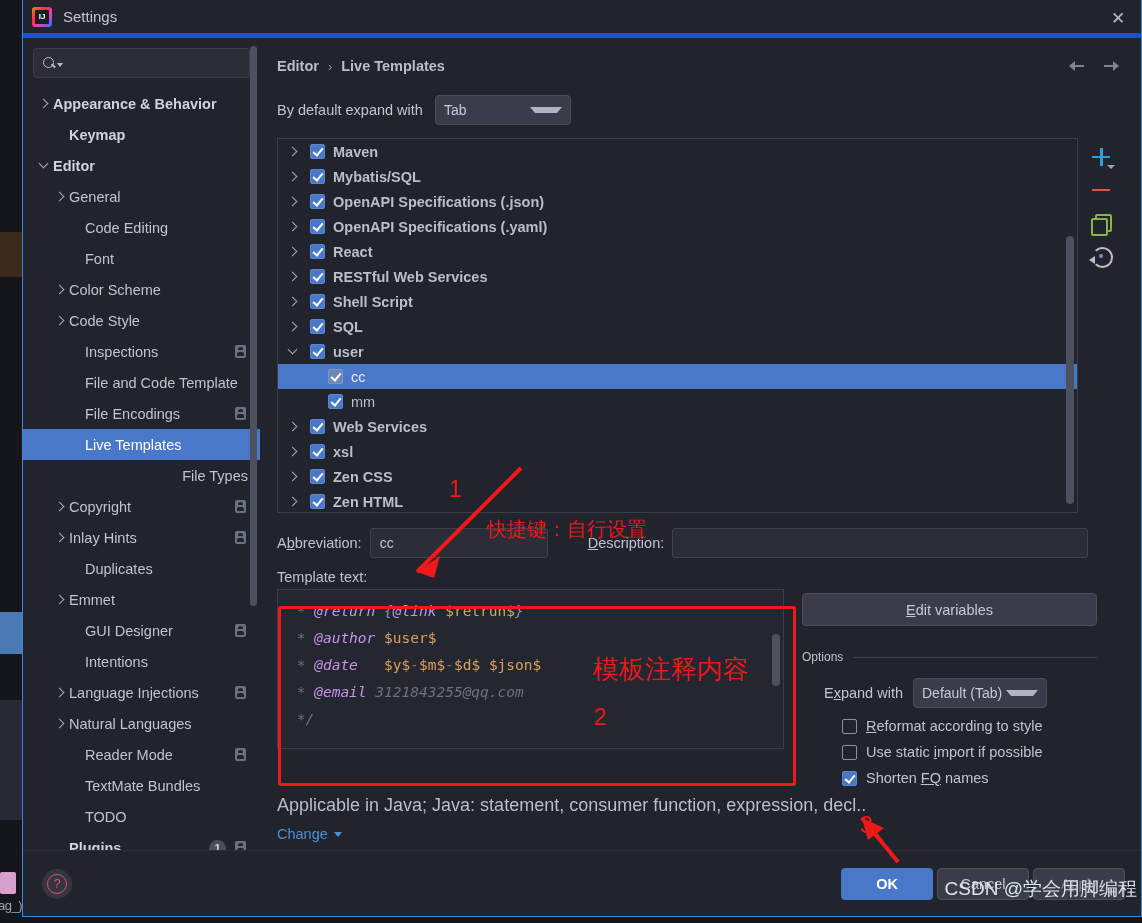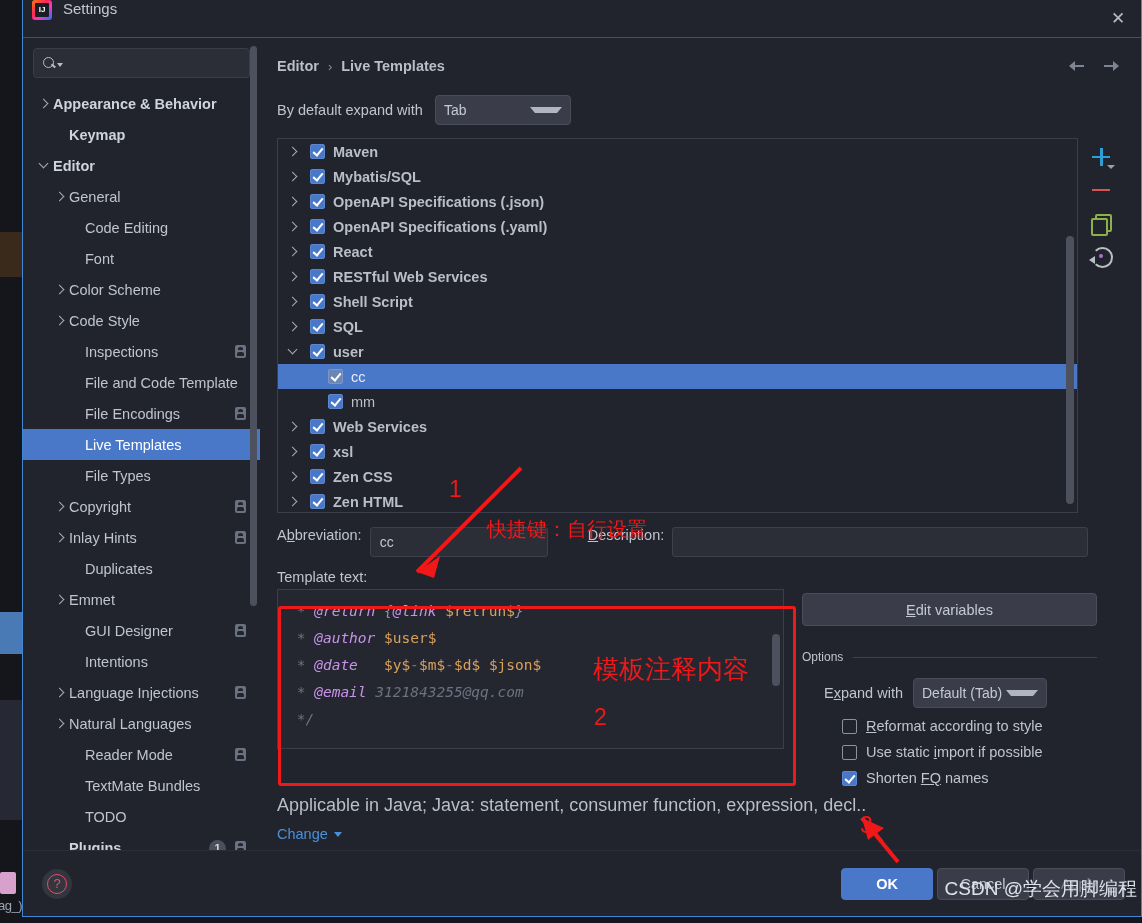--- a/index.html
+++ b/index.html
@@ -28,22 +28,22 @@
     position: absolute; left: 22px; top: 0;
     width: 1120px; height: 917px;
     background: #22242d;
     border: 1px solid #3e88d6;
     border-top: none;
     display: flex; flex-direction: column;
   }
   .titlebar {
     height: 38px; flex: none;
     background: #22242d;
-    display: flex; 
-    border-bottom: 1px solid #1d4ed8;
+    display: flex; align-items: center;
+    border-bottom: 5px solid #1d4ed8;
     position: relative;
   }
   .app-icon {
     width: 20px; height: 20px; margin-left: 9px; flex: none;
     position: relative; border-radius: 3px;
     background: linear-gradient(135deg,#f97a0b 0%,#fe2857 38%,#f63bbb 62%,#087cfa 100%);
   }
   .app-icon::after {
     content: "IJ"; position: absolute; left: 3px; top: 3px;
     width: 14px; height: 14px; background: #1b1d24; color: #fff;
@@ -221,21 +221,21 @@
   .ico-revert .dot {
     position:absolute; left:9px; top:9px; width:4px;height:4px;border-radius:50%;
     background:#b06fd1;
   }
   .ico-revert .tip {
     position:absolute; left:-1px; top:11px; width:0;height:0;
     border-top:4px solid transparent;border-bottom:4px solid transparent;border-right:6px solid #b9bec9;
   }
 
   
-  .abbr-row { display:flex; align-items:flex-start; margin-top: 14px; height: 32px; }
+  .abbr-row { display:flex; align-items:center; margin-top: 14px; height: 32px; }
   .flabel { font-size: 14.5px; color: #bfc4cf; }
   .flabel u { text-decoration: underline; }
   .tinput {
     height: 30px; background: #2b2d37; border: 1px solid #3e414d; border-radius: 3px;
     color: #c3c7d1; font-size: 14px; padding: 0 9px; outline: none;
     font-family: "Liberation Sans", sans-serif;
   }
   #abbr-input { width: 178px; margin-left: 8px; }
   #desc-input { width: 416px; margin-left: 8px; }
   .desc-label { margin-left: 40px; }
@@ -417,21 +417,21 @@
             </div>
             <div class="tnode" style="padding-left: 46px;">
               <span class="chev"></span>
               <span class="tlabel">File Encodings</span>
               <span class="badge-k"></span>
             </div>
             <div class="tnode sel" style="padding-left: 46px;">
               <span class="chev"></span>
               <span class="tlabel">Live Templates</span>
             </div>
-            <div class="tnode" style="padding-left: 46px;">
+            <div class="tnode" style="padding-left: 46px; justify-content: flex-end;">
               <span class="chev"></span>
               <span class="tlabel">File Types</span>
             </div>
             <div class="tnode" style="padding-left: 30px;">
               <span class="chev right"></span>
               <span class="tlabel">Copyright</span>
               <span class="badge-k"></span>
             </div>
             <div class="tnode" style="padding-left: 30px;">
               <span class="chev right"></span>

